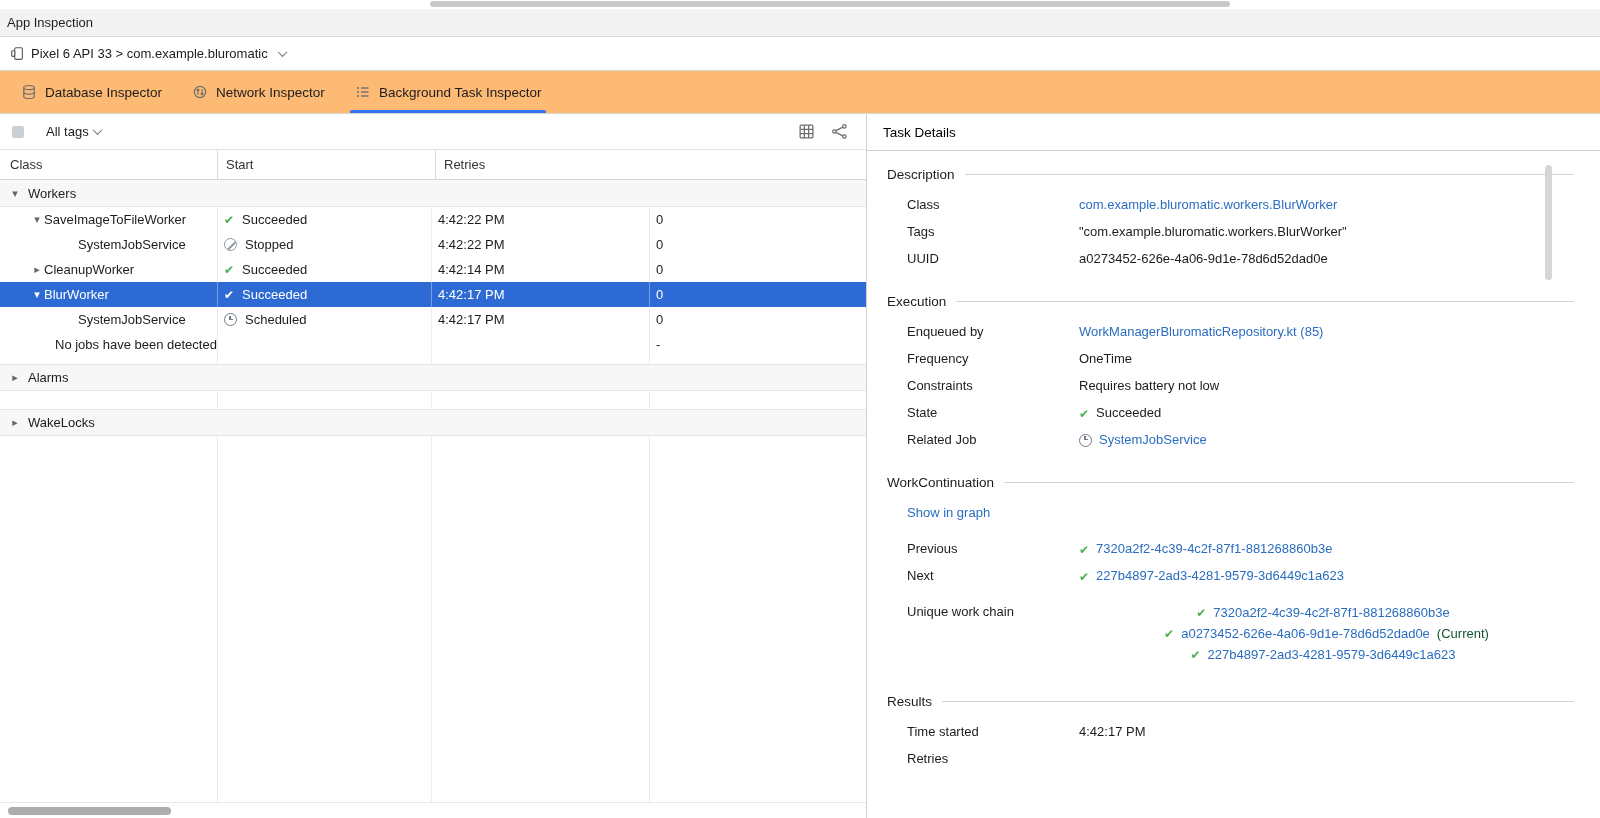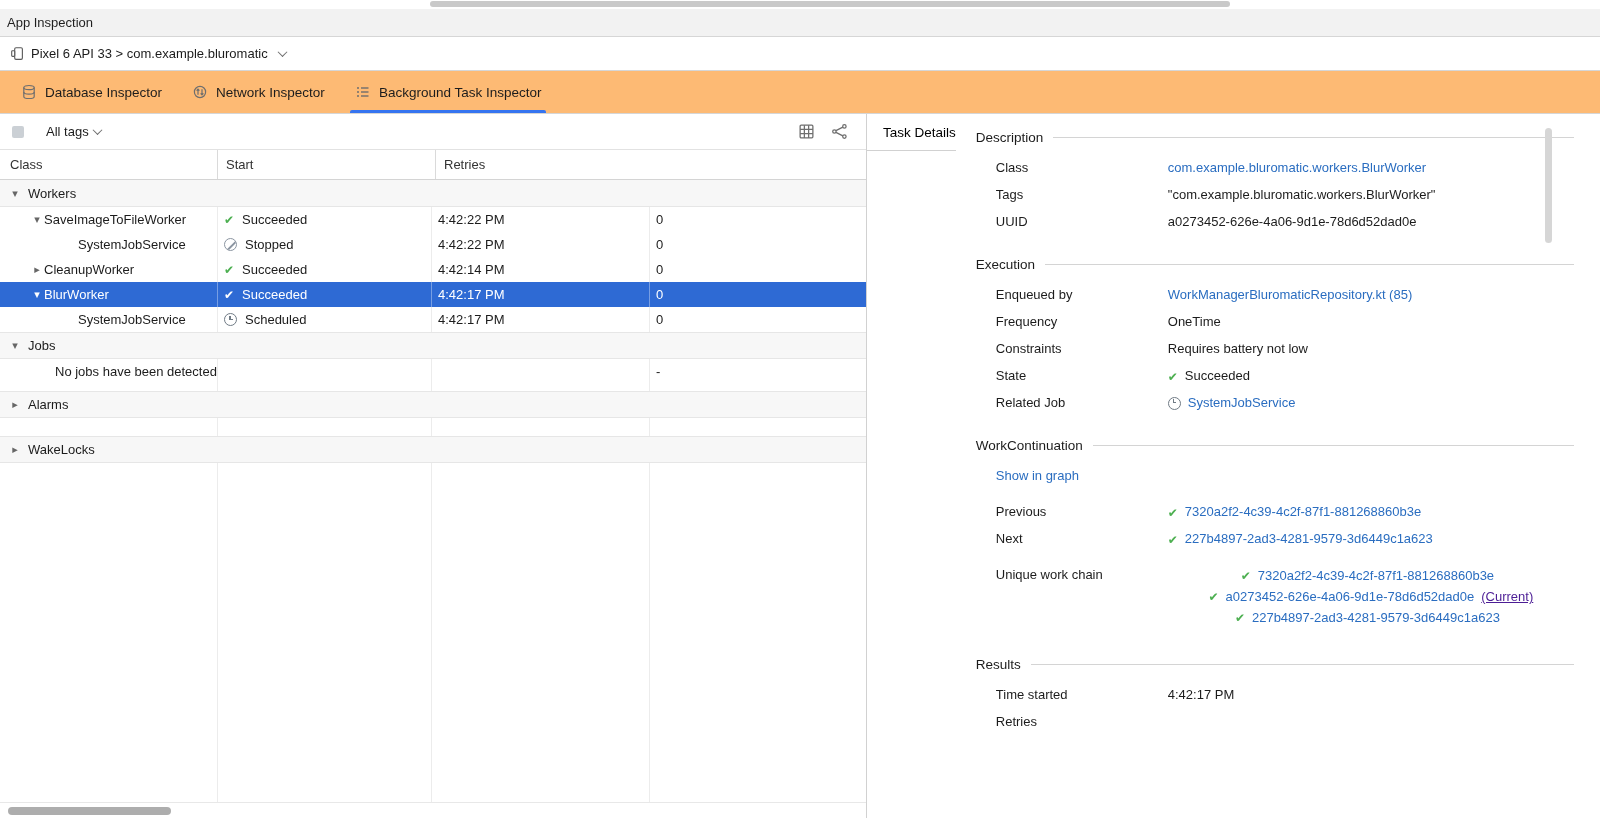--- a/index.html
+++ b/index.html
@@ -22,21 +22,21 @@
     transform:rotate(45deg) translate(-1px,-1px); display:inline-block; margin-left:5px; }
 
   
   .tabs { height:43px; flex:none; border-bottom:1px solid #d6d6d6; display:flex; align-items:stretch; padding-left:6px; background:#fdba74; }
   .tab { display:flex; align-items:center; gap:8px; padding:0 15px; position:relative; font-size:13.5px; color:#1c1c1c; }
   .tab.active::after { content:""; position:absolute; left:10px; right:10px; bottom:0; height:3px; background:#3574f0; border-radius:2px 2px 0 0; }
 
   
   .content { flex:1; display:flex; min-height:0; }
   .left { width:867px; flex:none; border-right:1px solid #d1d1d1; display:flex; flex-direction:column; position:relative; }
-  .right { flex:1; min-width:0; display:flex; flex-direction:row; position:relative; overflow:hidden; }
+  .right { flex:1; min-width:0; display:flex; flex-direction:column; position:relative; overflow:hidden; }
 
   
   .ltoolbar { height:36px; flex:none; border-bottom:1px solid #e2e2e2; display:flex; align-items:center; padding:0 18px 0 12px; gap:14px; }
   .sq-icon { width:12px; height:12px; border-radius:2px; background:#b9c0c7; opacity:.75; }
   .filter { display:flex; align-items:center; margin-left:8px; }
   .ltool-right { margin-left:auto; display:flex; align-items:center; gap:16px; }
 
   
   .colheader { height:30px; flex:none; border-bottom:1px solid #d4d4d4; display:flex; align-items:stretch; color:#333; background:#fff; }
   .colheader .hc { display:flex; align-items:center; border-right:1px solid #dadada; }
@@ -94,21 +94,21 @@
   .dsec { display:flex; align-items:center; gap:10px; font-size:13.5px; color:#1c1c1c; margin-bottom:14px; }
   .dsec::after { content:""; flex:1; height:1px; background:#d4d4d4; }
   .dsec.mt { margin-top:26px; }
   .dsec.mt-lg { margin-top:30px; }
   .drow { display:flex; margin:0 0 9px 20px; line-height:18px; }
   .dlabel { width:172px; flex:none; color:#1c1c1c; }
   .dvalue { flex:1; min-width:0; display:flex; align-items:center; gap:7px; white-space:nowrap; }
   .link { color:#2a6dc0; text-decoration:none; cursor:pointer; }
   .chain-list { display:flex; flex-direction:column; gap:2px; }
   .chain-item { display:flex; align-items:center; gap:7px; line-height:19px; }
-  .chain-suffix { color:#4c1d95;text-decoration:underline; }
+  .chain-suffix { color:#14532d; }
   .drow.show-graph { margin-top:2px; margin-bottom:18px; }
   .drow.gap-above { margin-top:18px; }
 
   .vthumb { position:absolute; right:48px; top:14px; width:7px; height:115px; border-radius:4px; background:#d6d6d6; }
 
   svg { display:block; flex:none; }
   a, .tab, .band, .row, .filter { user-select:none; }
 </style>
 </head>
 <body>
@@ -267,24 +267,20 @@
             <span>SystemJobService</span>
           </span>
           <span class="cell w2 c-status">
             <span class="icon-clock"></span>
             <span>Scheduled</span>
           </span>
           <span class="cell w3 c-start">4:42:17 PM</span>
           <span class="cell w4 c-retries">0</span>
         </div>
 
-        <div class="band">
-          <span class="tw tw-down"></span>
-          <span>Jobs</span>
-        </div>
 
         <div class="row">
           <span class="cell w1 c-class jobsmsg">No jobs have been detected.</span>
           <span class="cell w2 c-status"></span>
           <span class="cell w3 c-start"></span>
           <span class="cell w4 c-retries">-</span>
         </div>
 
         <div class="band gap7">
           <span class="tw tw-right"></span>

